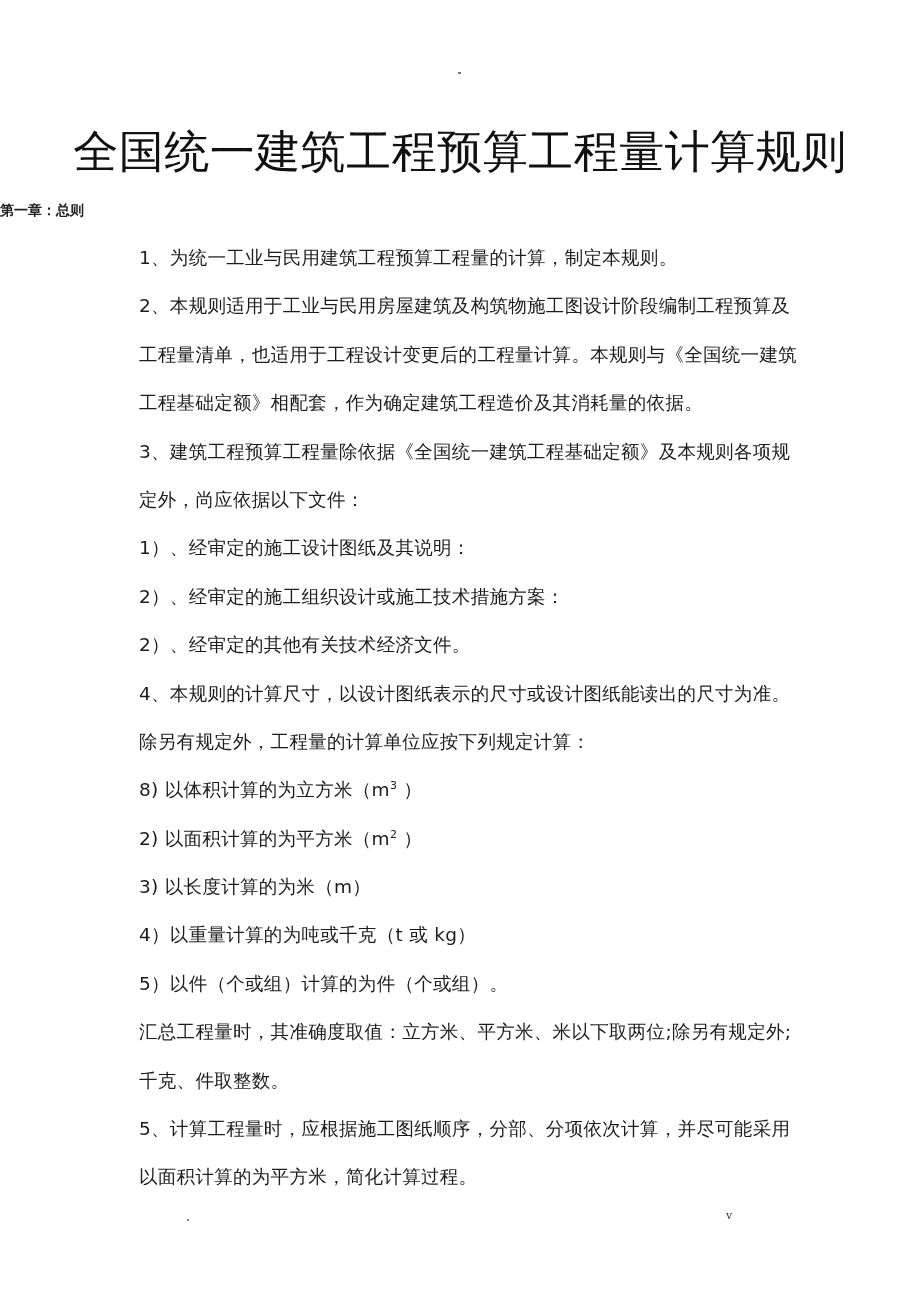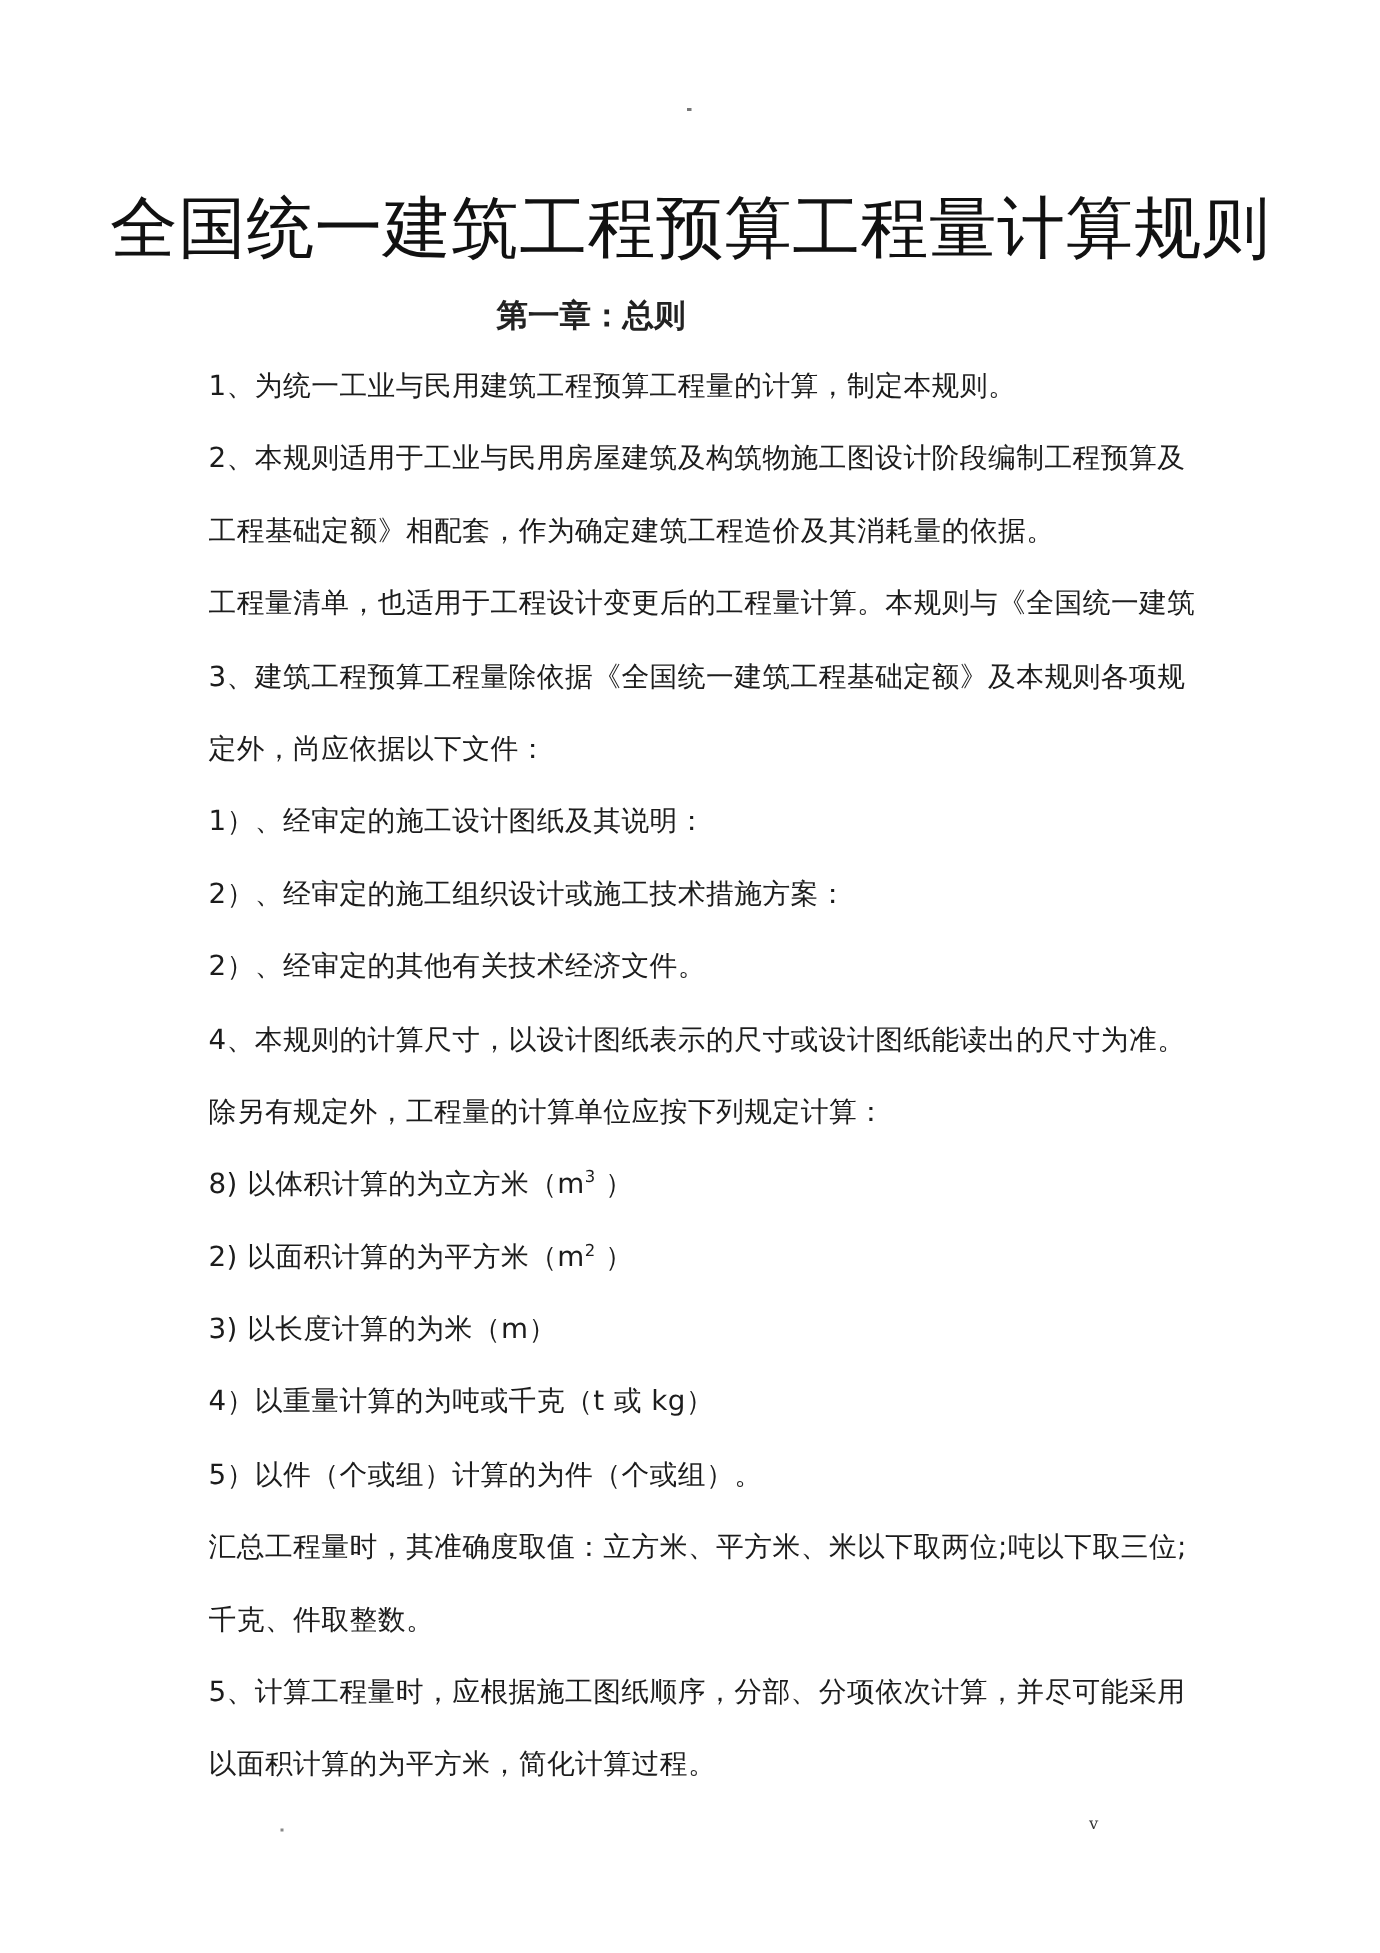--- a/index.html
+++ b/index.html
@@ -40,22 +40,22 @@
       font-weight: normal;
       color: #111;
       margin: 0;
       letter-spacing: 0.5px;
     }
     .chapter {
       position: absolute;
       left: 0;
       width: 788px;
       top: 193px;
-      text-align: center;
-      font-size: 21px;
+      text-align: left;
+      font-size: 14px;
       line-height: 34px;
       color: #222;
       margin: 0;
     }
     .body {
       position: absolute;
       left: 139px;
       top: 240px;
       width: 650px;
     }
@@ -96,37 +96,37 @@
 
   <div class="header-mark"></div>
 
   <h1 class="title">全国统一建筑工程预算工程量计算规则</h1>
 
   <h2 class="chapter">第一章：总则</h2>
 
   <div class="body">
     <div class="line">1、为统一工业与民用建筑工程预算工程量的计算，制定本规则。</div>
     <div class="line">2、本规则适用于工业与民用房屋建筑及构筑物施工图设计阶段编制工程预算及</div>
+    <div class="line">工程量清单，也适用于工程设计变更后的工程量计算。本规则与《全国统一建筑</div>
     <div class="line">工程基础定额》相配套，作为确定建筑工程造价及其消耗量的依据。</div>
-    <div class="line">工程量清单，也适用于工程设计变更后的工程量计算。本规则与《全国统一建筑</div>
     <div class="line">3、建筑工程预算工程量除依据《全国统一建筑工程基础定额》及本规则各项规</div>
     <div class="line">定外，尚应依据以下文件：</div>
     <div class="line">1）、经审定的施工设计图纸及其说明：</div>
     <div class="line">2）、经审定的施工组织设计或施工技术措施方案：</div>
     <div class="line">2）、经审定的其他有关技术经济文件。</div>
     <div class="line">4、本规则的计算尺寸，以设计图纸表示的尺寸或设计图纸能读出的尺寸为准。</div>
     <div class="line">除另有规定外，工程量的计算单位应按下列规定计算：</div>
 
     <div class="line"><span>8) 以体积计算的为立方米（m</span><sup>3</sup><span> ）</span></div>
     <div class="line"><span>2) 以面积计算的为平方米（m</span><sup>2</sup><span> ）</span></div>
 
     <div class="line">3) 以长度计算的为米（m）</div>
     <div class="line">4）以重量计算的为吨或千克（t 或 kg）</div>
     <div class="line">5）以件（个或组）计算的为件（个或组）。</div>
-    <div class="line">汇总工程量时，其准确度取值：立方米、平方米、米以下取两位;吨以下取三位;</div>
+    <div class="line">汇总工程量时，其准确度取值：立方米、平方米、米以下取两位;除另有规定外;</div>
     <div class="line">千克、件取整数。</div>
     <div class="line">5、计算工程量时，应根据施工图纸顺序，分部、分项依次计算，并尽可能采用</div>
     <div class="line">以面积计算的为平方米，简化计算过程。</div>
   </div>
 
   <div class="footer-left"></div>
   <div class="footer-right">v</div>
 
 </div>
 

